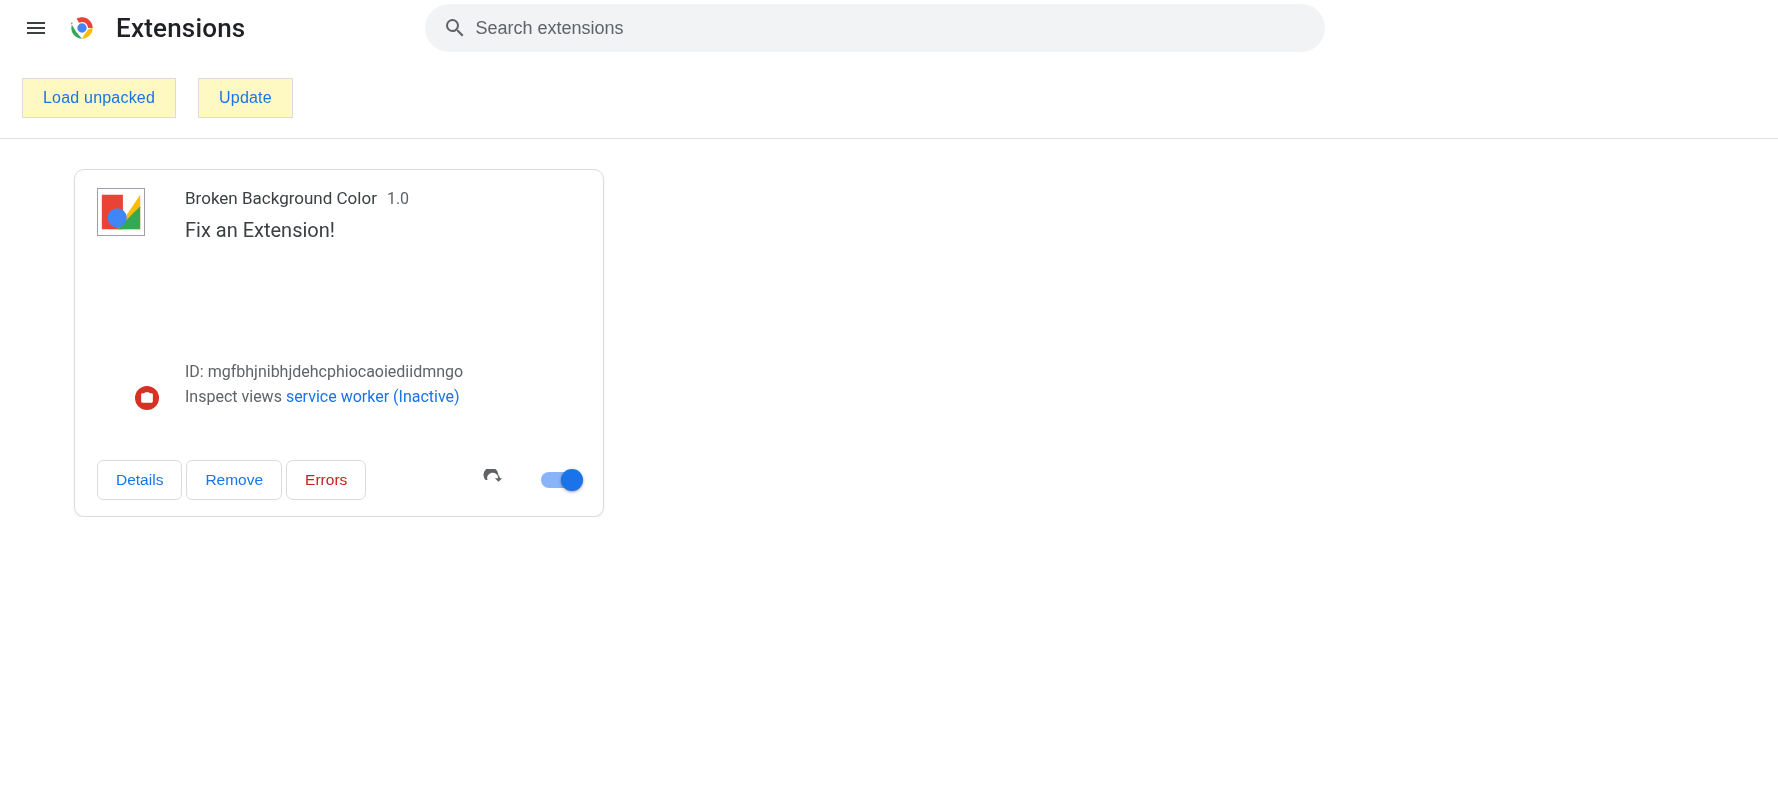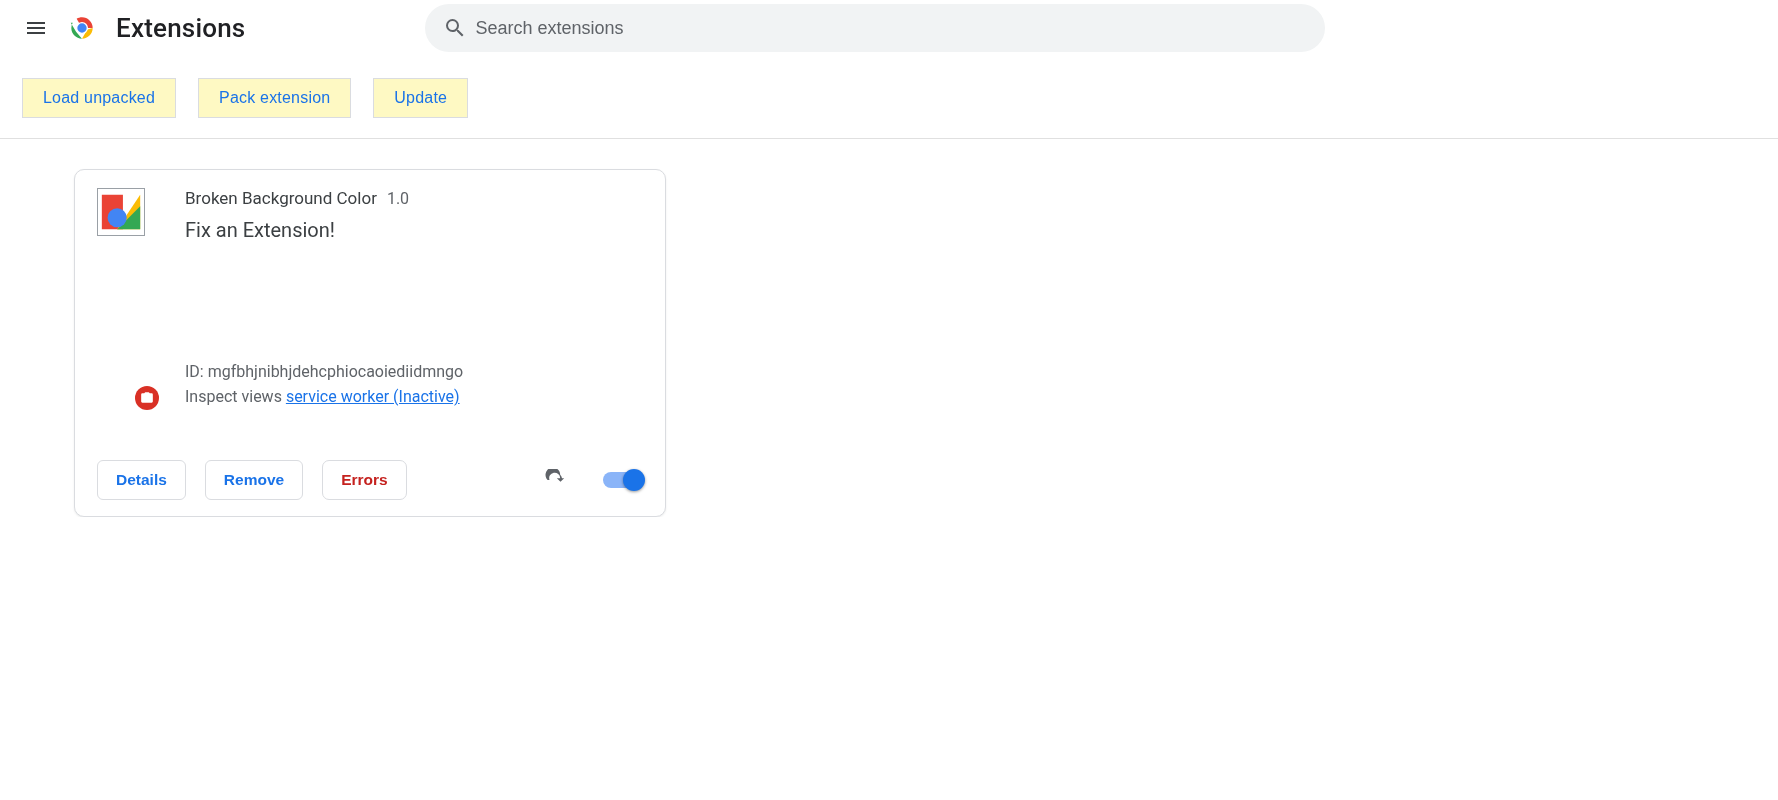--- a/index.html
+++ b/index.html
@@ -74,21 +74,21 @@
     font-weight: 400;
     padding: 10px 20px;
     border-radius: 0;
     cursor: pointer;
     letter-spacing: 0.2px;
   }
 
   
   .card-area { padding: 30px 0 0 74px; }
   .ext-card {
-    width: 592px;
+    width: 530px;
     border: 1px solid #dadce0;
     border-radius: 10px;
     background: #fff;
     box-shadow: 0 1px 2px rgba(60,64,67,0.1);
     padding: 18px 22px 16px 22px;
     position: relative;
   }
   .ext-card-top { display: flex; }
   .ext-icon-wrap { width: 60px; flex: 0 0 60px; margin-right: 28px; position: relative; }
   .ext-icon {
@@ -106,36 +106,36 @@
     display: flex; align-items: center; justify-content: center;
   }
   .ext-badge svg { width: 14px; height: 14px; fill: #fff; }
   .ext-body { flex: 1; }
   .ext-title-row { display: flex; align-items: baseline; gap: 10px; }
   .ext-name { font-size: 17px; color: #3c4043; font-weight: 400; }
   .ext-ver { font-size: 16px; color: #5f6368; }
   .ext-desc { margin-top: 10px; font-size: 20px; color: #3c4043; }
   .ext-id { margin-top: 120px; font-size: 16px; color: #5f6368; }
   .ext-inspect { margin-top: 6px; font-size: 16px; color: #5f6368; }
-  .ext-inspect a { color: #1a73e8; text-decoration: underline; cursor: pointer; }
+  .ext-inspect a { color: #1a73e8; cursor: pointer; }
 
   .card-actions {
     display: flex;
     align-items: center;
     margin-top: 54px;
   }
   .card-btn {
     border: 1px solid #dadce0;
     background: #fff;
     font-size: 15.5px;
-    font-weight: 700;
+    font-weight: 400;
     padding: 10px 18px;
     border-radius: 6px;
     cursor: pointer;
-    margin-right: 19px;
+    margin-right: 4px;
   }
   .btn-blue { color: #1a73e8; }
   .btn-red  { color: #c5221f; border-radius: 7px; }
   .spacer { flex: 1; }
   .reload-btn {
     width: 36px; height: 36px;
     display: flex; align-items: center; justify-content: center;
     cursor: pointer;
     border-radius: 50%;
     margin-right: 30px;
@@ -188,21 +188,20 @@
   <div class="search-wrap">
     <svg viewBox="0 0 24 24">
         <path d="M15.5 14h-.79l-.28-.27A6.47 6.47 0 0016 9.5 6.5 6.5 0 109.5 16c1.61 0 3.09-.59 4.23-1.57l.27.28v.79L19 20.49 20.49 19 15.5 14zm-6 0C7.01 14 5 11.99 5 9.5S7.01 5 9.5 5 14 7.01 14 9.5 11.99 14 9.5 14z"></path>
       </svg>
     <input class="search-input" type="text" placeholder="Search extensions" style="">
   </div>
 </div>
 
 <div class="action-bar">
   <button class="flat-btn">Load unpacked</button>
-  <button class="flat-btn">Pack extension</button>
   <button class="flat-btn">Update</button>
 </div>
 
 <div class="card-area">
   <div class="ext-card">
     <div class="ext-card-top">
       <div class="ext-icon-wrap">
         <svg class="ext-icon" viewBox="0 0 48 48">
           <rect x="0" y="0" width="48" height="48" fill="#fff"></rect>
           <rect x="4" y="6" width="22" height="36" fill="#EA4335"></rect>

